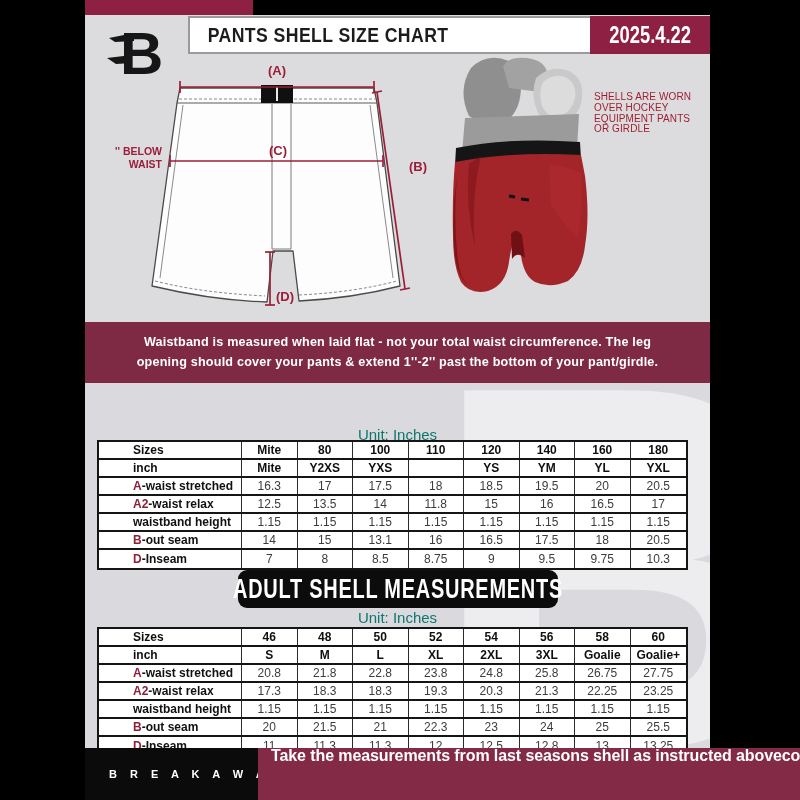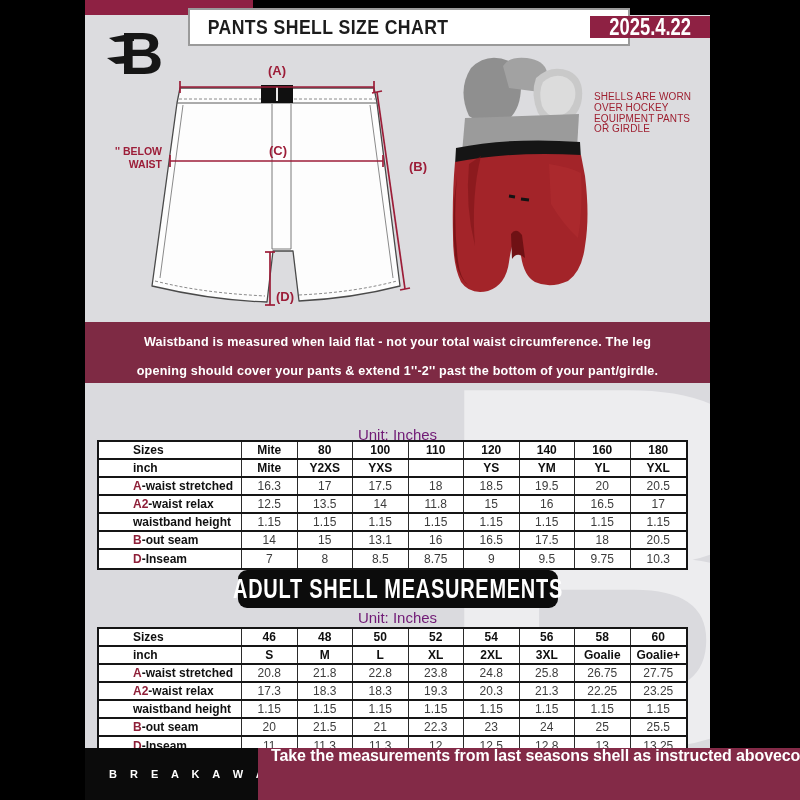--- a/index.html
+++ b/index.html
@@ -6,49 +6,49 @@
   body{width:800px;height:800px;background:#000;position:relative;overflow:hidden;
        font-family:"Liberation Sans",sans-serif;}
   .doc{position:absolute;left:85px;top:0;width:625px;height:800px;background:#dcdcdf;}
 
   
   .top-stripe{position:absolute;top:0;left:0;width:625px;height:15px;background:#000;}
   .top-stripe .maroon-seg{position:absolute;left:0;top:0;width:168px;height:15px;background:#8e2143;}
 
   
   .logo-b{position:absolute;left:22px;top:17px;width:58px;height:66px;}
-  .title-bar{position:absolute;left:103px;top:8px;width:442px;height:38px;background:#fff;
+  .title-bar{position:absolute;left:103px;top:16px;width:442px;height:38px;background:#fff;
              border:2px solid #9a9a9a;box-sizing:border-box;display:flex;align-items:center;}
   .title-bar .t{display:inline-block;transform:scaleX(.84);transform-origin:left center;
                 font-size:21px;font-weight:bold;letter-spacing:.5px;color:#1c1c1c;padding-left:21px;white-space:nowrap;}
-  .date-box{position:absolute;left:505px;top:16px;width:120px;height:22px;background:#8e2143;
+  .date-box{position:absolute;left:505px;top:16px;width:120px;height:38px;background:#8e2143;
             display:flex;align-items:center;justify-content:center;}
   .date-box .t{display:inline-block;transform:scaleX(.8);font-size:23px;font-weight:bold;color:#fff;white-space:nowrap;}
 
   
   .diagram{position:absolute;left:30px;top:58px;width:320px;height:255px;}
   .photo{position:absolute;left:366px;top:56px;width:150px;height:240px;}
   .caption{position:absolute;left:509px;top:92px;width:116px;color:#9e1f30;
            font-size:10px;font-weight:normal;line-height:10.8px;letter-spacing:.1px;}
 
   
   .info-banner{position:absolute;left:0;top:322px;width:625px;height:61px;background:#7e2a44;
                color:#fff;text-align:center;font-size:12.6px;font-weight:bold;letter-spacing:.2px;
                display:flex;flex-direction:column;justify-content:center;}
-  .info-banner .ln{line-height:19.5px;margin-top:9px;}
+  .info-banner .ln{line-height:19.5px;}
 
   
   .tables-sec{position:absolute;left:0;top:383px;width:625px;height:365px;background:#dadade;overflow:hidden;}
   .watermark{position:absolute;right:-95px;top:-75px;font-size:520px;font-weight:bold;
              color:rgba(255,255,255,.5);line-height:1;pointer-events:none;}
   .black-banner{position:absolute;left:50%;transform:translateX(-50%);width:320px;height:38px;
                 background:#0c0c0c;border-radius:9px;display:flex;align-items:center;justify-content:center;z-index:2;}
   .black-banner .t{display:inline-block;transform:scaleX(.74);font-size:27px;font-weight:bold;
                    letter-spacing:1px;color:#fff;white-space:nowrap;}
-  .unit{position:absolute;left:0;width:100%;text-align:center;color:#701a75;font-size:15px;z-index:2;}
+  .unit{position:absolute;left:0;width:100%;text-align:center;color:#0f766e;font-size:15px;z-index:2;}
   .mtable{position:absolute;left:12px;width:591px;background:#fff;border:2px solid #151515;box-sizing:border-box;z-index:2;}
   .trow{display:grid;grid-template-columns:143px repeat(8,1fr);height:18px;border-bottom:2px solid #151515;box-sizing:border-box;}
   .trow:last-child{border-bottom:none;}
   .tcell{display:flex;align-items:center;justify-content:center;font-size:12px;color:#3c3c3c;
          border-right:1.4px solid #2b2b2b;overflow:hidden;white-space:nowrap;}
   .tcell:last-child{border-right:none;}
   .tlabel{justify-content:flex-start;padding-left:34px;font-weight:bold;color:#111;}
   .thead .tcell{font-weight:bold;color:#0f0f0f;}
   .mprefix{color:#8e1f38;}
 

